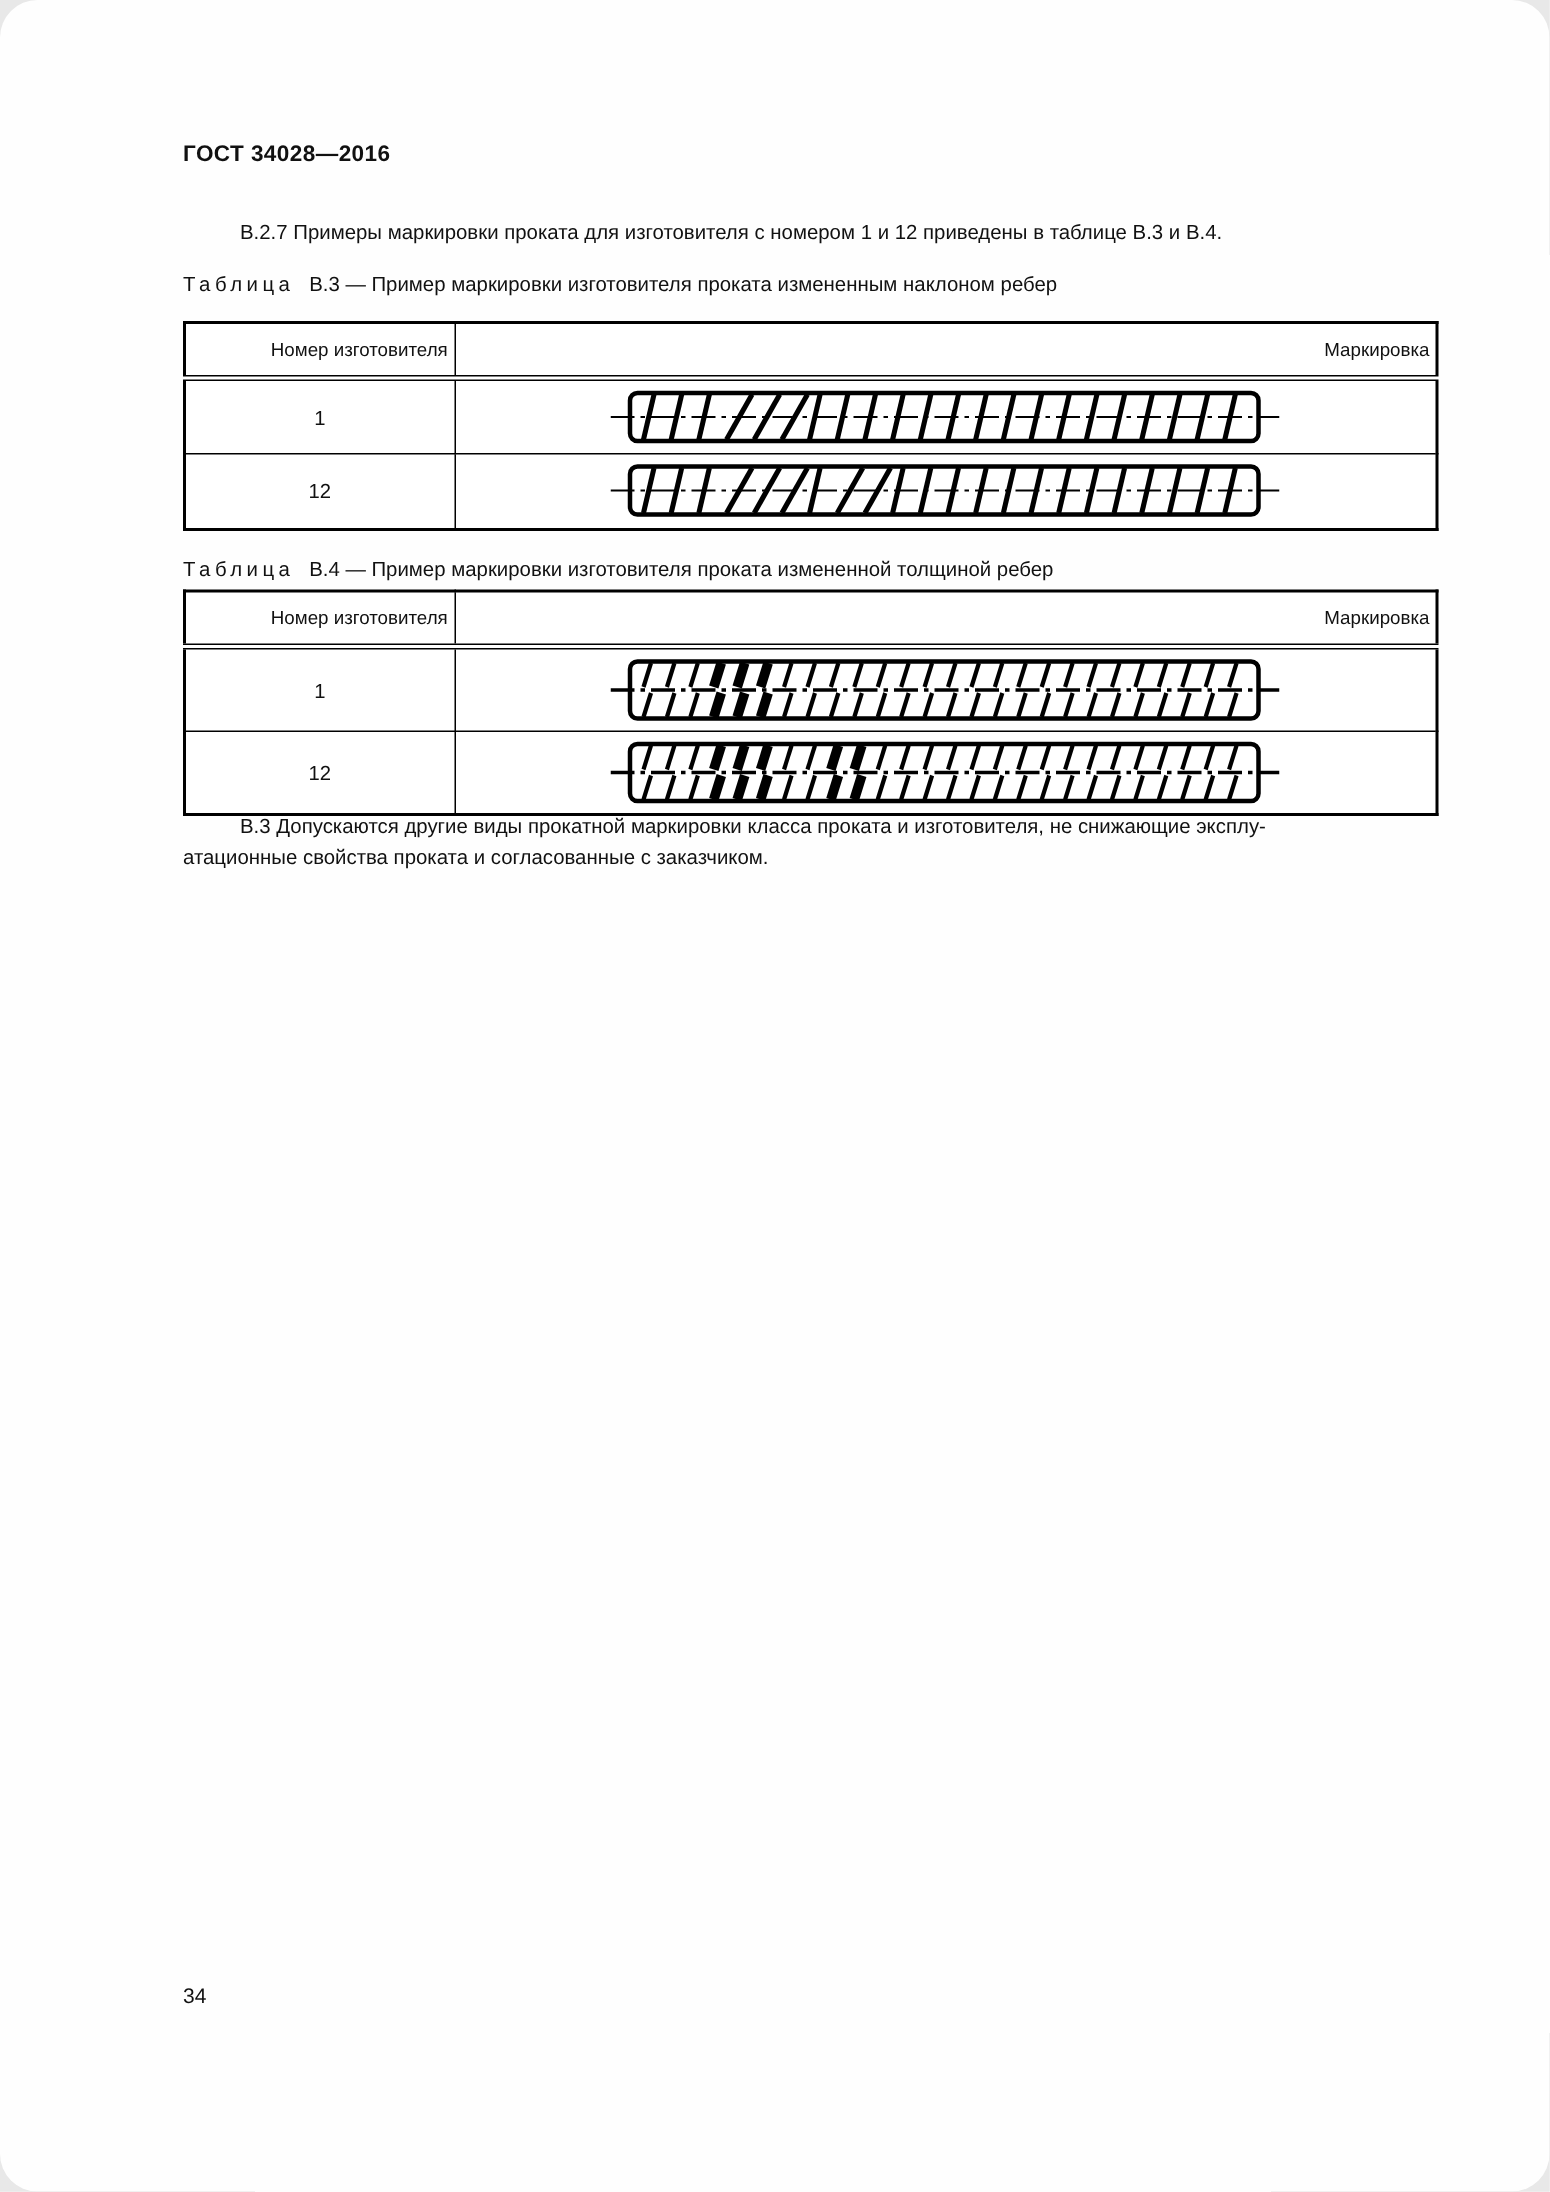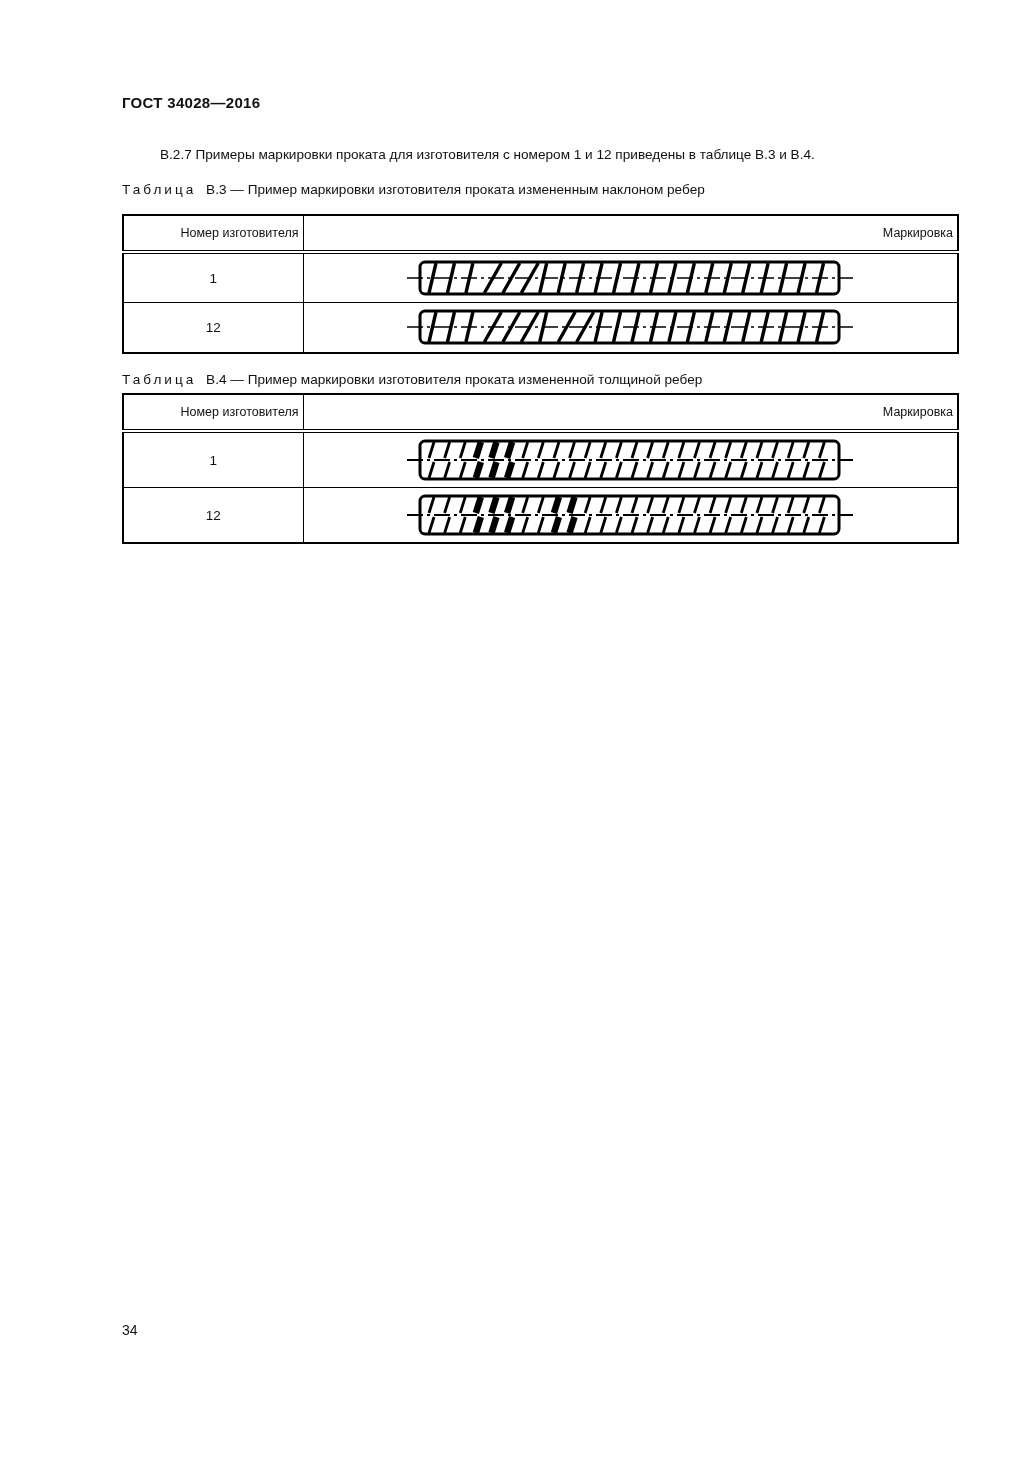--- a/index.html
+++ b/index.html
@@ -3,20 +3,21 @@
 <meta charset="utf-8">
 <style>
   html,body{margin:0;padding:0;background:#e8e8e8;}
   .page{
     position:relative;
     width:1033px;height:1461px;
     background:#fefefe;
     font-family:"Liberation Sans", sans-serif;
     color:#111;
     overflow:hidden;
+    border-radius:25px;
   }
   .doc-header{
     position:absolute;left:122px;top:94px;
     font-size:15px;font-weight:bold;letter-spacing:.3px;
   }
   .para{
     position:absolute;left:122px;width:816px;
     font-size:13.6px;line-height:21px;
   }
   .para .indent{ text-indent:38px; display:block;}
@@ -290,16 +291,20 @@
                 <line x1="401.7692307692308" y1="25" x2="396.7692307692308" y2="41" stroke="#000" stroke-width="2.8"></line>
                 <line x1="417.38461538461536" y1="5" x2="412.38461538461536" y2="21" stroke="#000" stroke-width="2.8"></line>
                 <line x1="417.38461538461536" y1="25" x2="412.38461538461536" y2="41" stroke="#000" stroke-width="2.8"></line>
               </svg>
             </div>
       </td>
     </tr>
   </tbody>
     </table>
 
+  <div class="para" style="top:540px;width:842px;">
+    <span class="indent">В.3  Допускаются другие виды прокатной маркировки класса проката и изготовителя, не снижающие эксплу-</span>
+    <span>атационные свойства проката и согласованные с заказчиком.</span>
+  </div>
 
   <div class="page-number">34</div>
 
 </div>
 
 </body></html>

